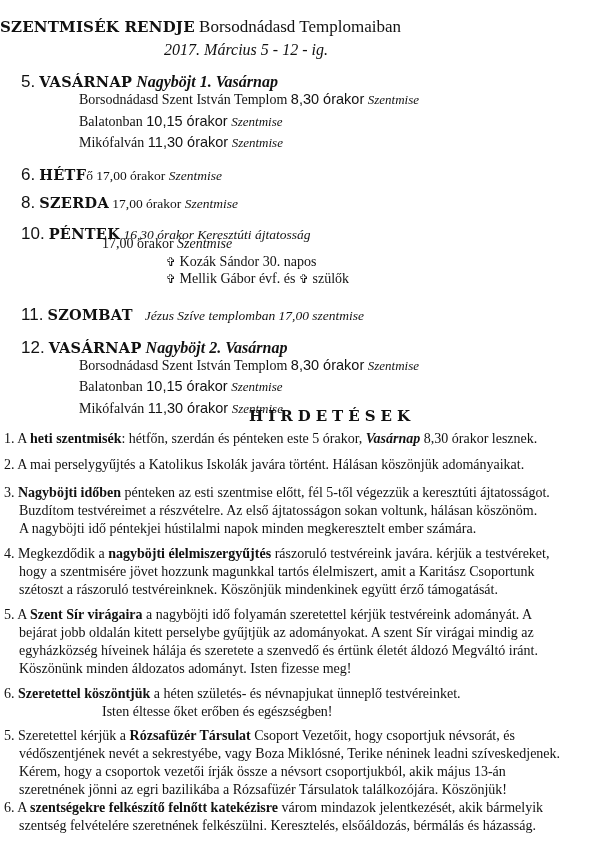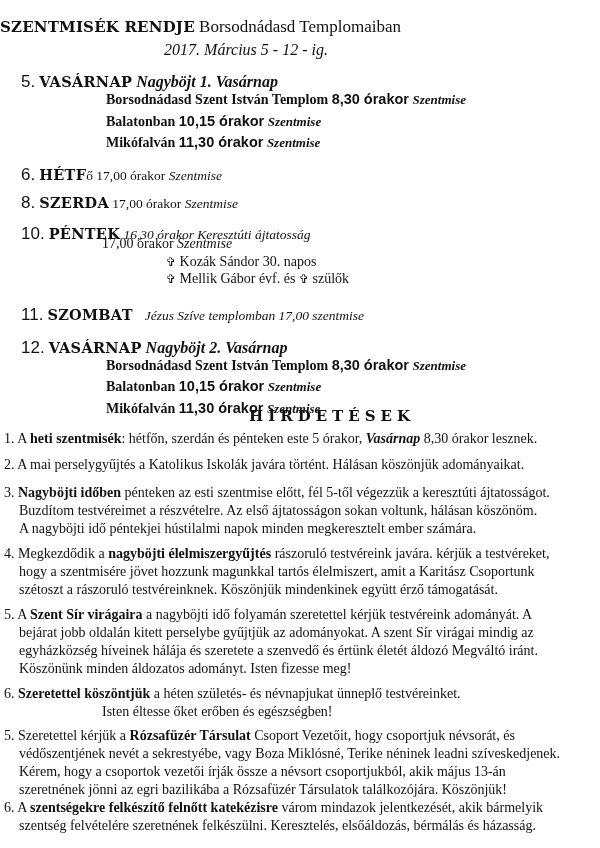--- a/index.html
+++ b/index.html
@@ -10,21 +10,21 @@
   .title .deco { font-family:"DejaVu Serif", serif; font-weight:bold; font-size:15px; letter-spacing:0.2px; }
   .subtitle { position:absolute; top:41px; left:0; width:492px; text-align:center; font-style:italic; font-size:16px; }
 
   .day { position:absolute; left:21px; font-size:16px; white-space:nowrap;margin-top:8px; }
   .day .num { font-family:"Liberation Sans", sans-serif; font-size:17px; }
   .day .dname { font-family:"DejaVu Serif", serif; font-weight:bold; font-size:14.5px; letter-spacing:0.3px; }
   .day .rest { font-style:italic; font-weight:bold; font-size:16px; }
   .day .plain { font-size:13.5px; }
   .day .ital { font-style:italic; font-size:13.5px; }
 
-  .mass { position:absolute; left:106px; font-size:14px; white-space:nowrap;font-weight:bold; }
+  .mass { position:absolute; left:79px; font-size:14px; white-space:nowrap; }
   .mass .time { font-family:"Liberation Sans", sans-serif; font-size:14.5px; }
   .mass .kind { font-style:italic; font-size:13px; }
 
   .sub { position:absolute; font-size:14px; white-space:nowrap; }
   .sub .kind { font-style:italic; }
   .cross { font-family:"DejaVu Sans", sans-serif; font-size:12px; }
 
   .hirdet { position:absolute; top:407px; left:0; width:600px; text-align:center; font-family:"DejaVu Serif", serif; font-weight:bold; font-size:15px; letter-spacing:5px;margin-left:32px; }
 
   .ann { position:absolute; left:4px; width:570px; font-size:14px; line-height:18px; }

